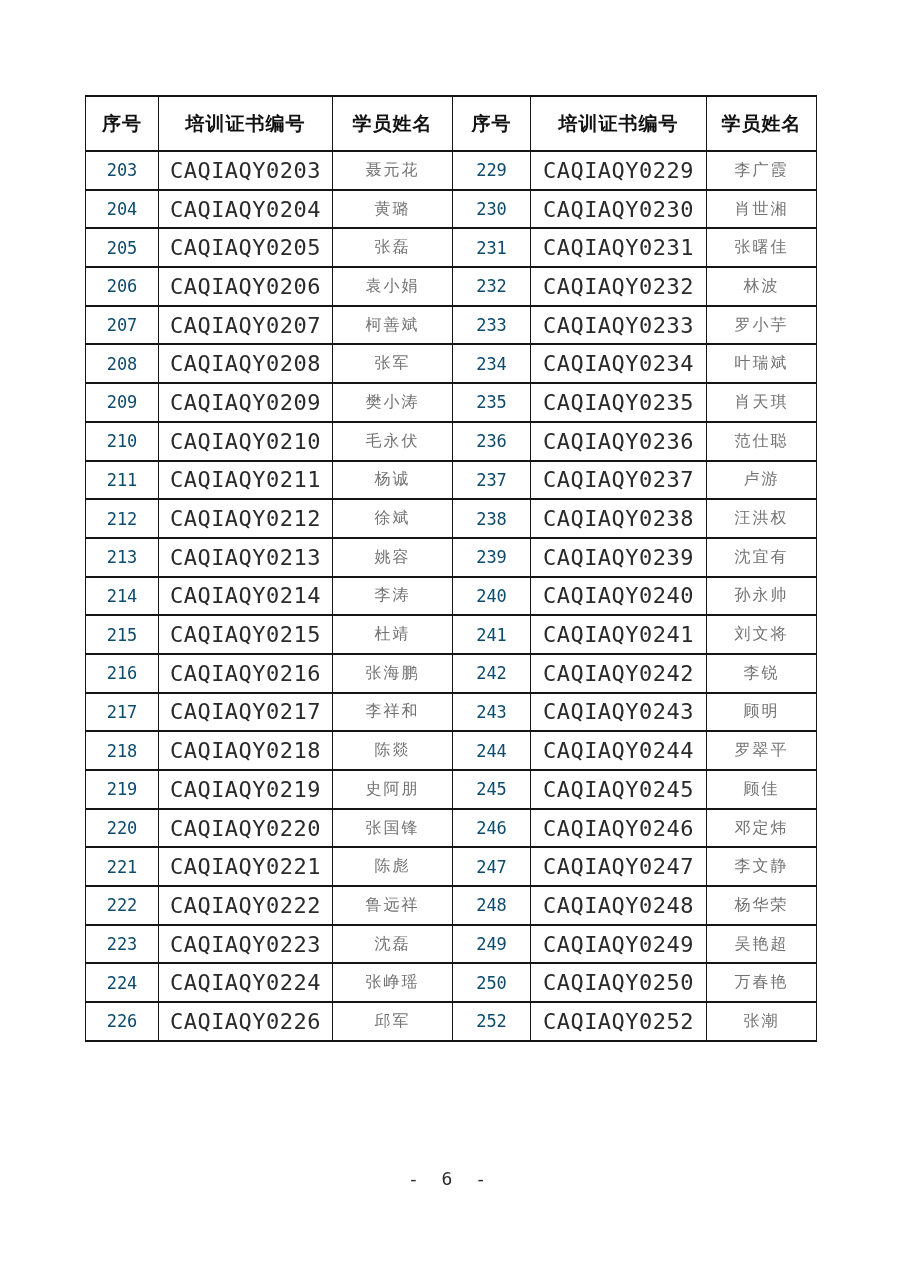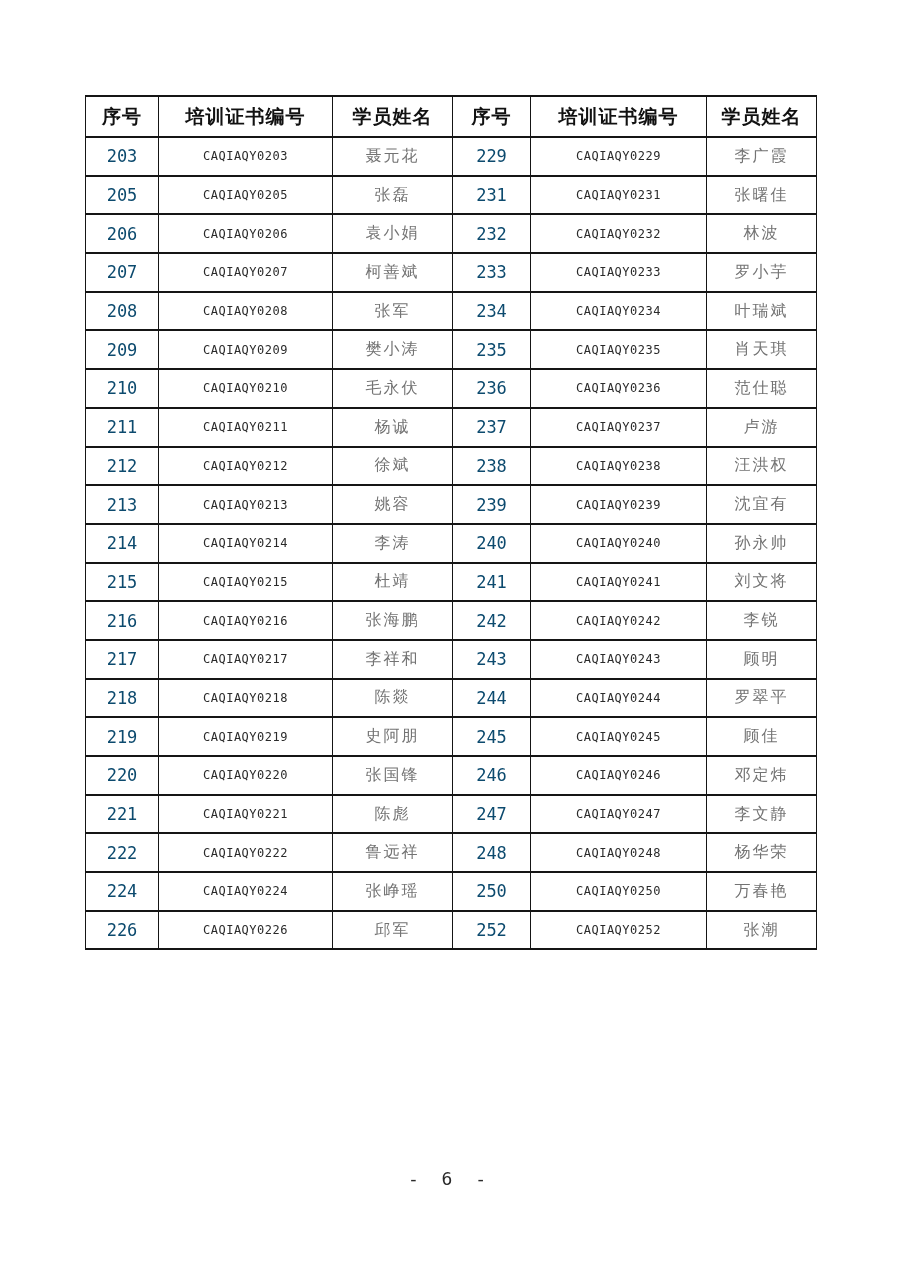--- a/index.html
+++ b/index.html
@@ -22,38 +22,38 @@
   .doc-table th, .doc-table td {
     border: 2px solid #151515;
     border-left-width: 1.5px;
     border-right-width: 1.5px;
     text-align: center;
     vertical-align: middle;
     overflow: hidden;
     white-space: nowrap;
   }
   .doc-table th {
-    height: 41px;
+    height: 55px;
     font-size: 19px;
     font-weight: bold;
     letter-spacing: 1px;
     color: #111111;
   }
   .doc-table td {
     height: 38.7px;
     font-weight: normal;
   }
   td.cell-serial {
     font-family: "DejaVu Sans Mono", "Liberation Mono", monospace;
     font-size: 17px;
     color: #0c4a6e;
   }
   td.cell-cert {
     font-family: "DejaVu Sans Mono", "Liberation Mono", monospace;
-    font-size: 12px;
+    font-size: 22px;
     letter-spacing: 0.5px;
     color: #2a2a2a;
     margin-top: 28px;
   }
   td.cell-name {
     font-family: "DejaVu Serif", "Liberation Serif", serif;
     font-size: 16px;
     letter-spacing: 2px;
     color: #737373;
   }
@@ -100,20 +100,28 @@
   <tbody>
   <tr>
     <td class="cell-serial">203</td>
     <td class="cell-cert">CAQIAQY0203</td>
     <td class="cell-name">聂元花</td>
     <td class="cell-serial">229</td>
     <td class="cell-cert">CAQIAQY0229</td>
     <td class="cell-name">李广霞</td>
   </tr>
 
+  <tr>
+    <td class="cell-serial">204</td>
+    <td class="cell-cert">CAQIAQY0204</td>
+    <td class="cell-name">黄璐</td>
+    <td class="cell-serial">230</td>
+    <td class="cell-cert">CAQIAQY0230</td>
+    <td class="cell-name">肖世湘</td>
+  </tr>
 
   <tr>
     <td class="cell-serial">205</td>
     <td class="cell-cert">CAQIAQY0205</td>
     <td class="cell-name">张磊</td>
     <td class="cell-serial">231</td>
     <td class="cell-cert">CAQIAQY0231</td>
     <td class="cell-name">张曙佳</td>
   </tr>
 
@@ -263,20 +271,28 @@
 
   <tr>
     <td class="cell-serial">222</td>
     <td class="cell-cert">CAQIAQY0222</td>
     <td class="cell-name">鲁远祥</td>
     <td class="cell-serial">248</td>
     <td class="cell-cert">CAQIAQY0248</td>
     <td class="cell-name">杨华荣</td>
   </tr>
 
+  <tr>
+    <td class="cell-serial">223</td>
+    <td class="cell-cert">CAQIAQY0223</td>
+    <td class="cell-name">沈磊</td>
+    <td class="cell-serial">249</td>
+    <td class="cell-cert">CAQIAQY0249</td>
+    <td class="cell-name">吴艳超</td>
+  </tr>
 
   <tr>
     <td class="cell-serial">224</td>
     <td class="cell-cert">CAQIAQY0224</td>
     <td class="cell-name">张峥瑶</td>
     <td class="cell-serial">250</td>
     <td class="cell-cert">CAQIAQY0250</td>
     <td class="cell-name">万春艳</td>
   </tr>
 

